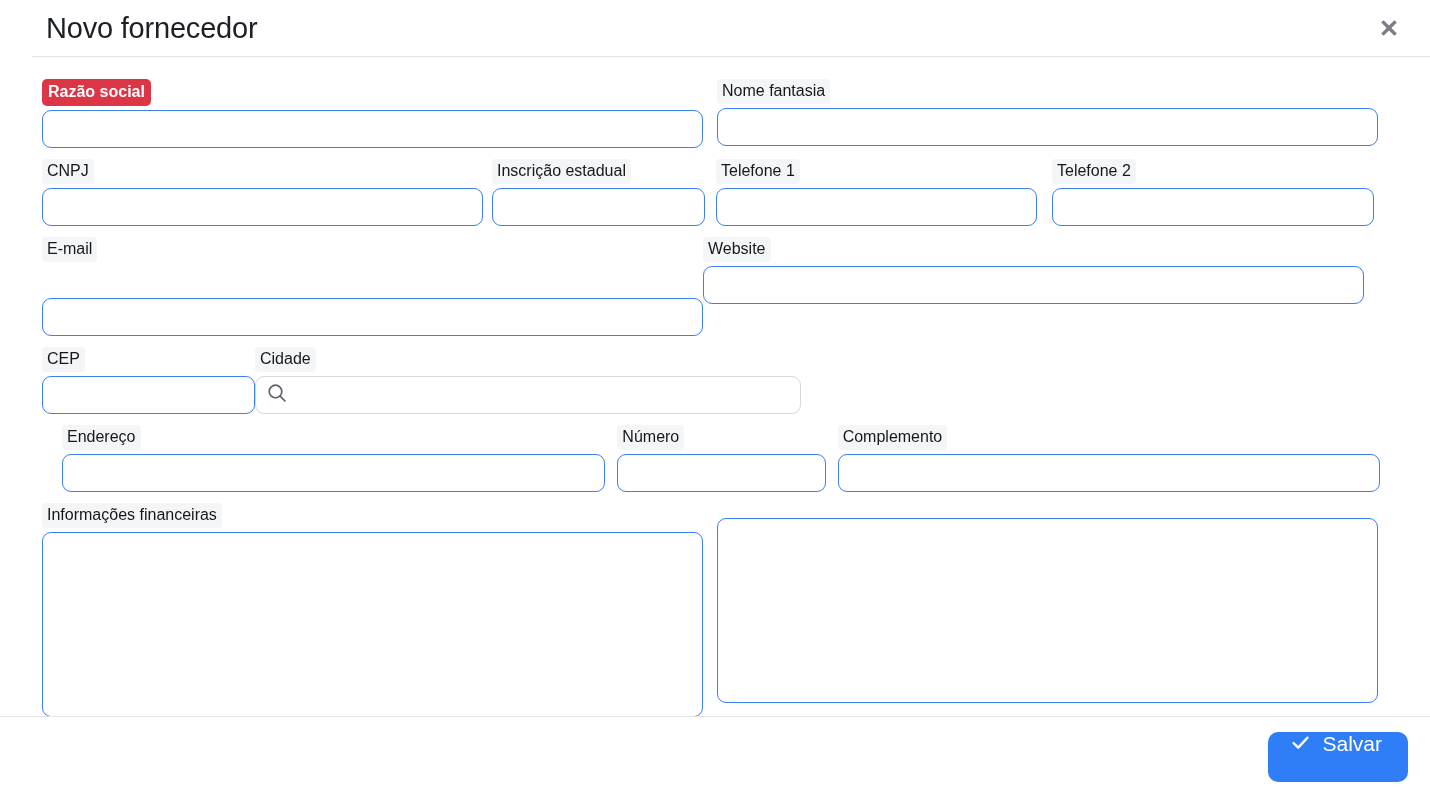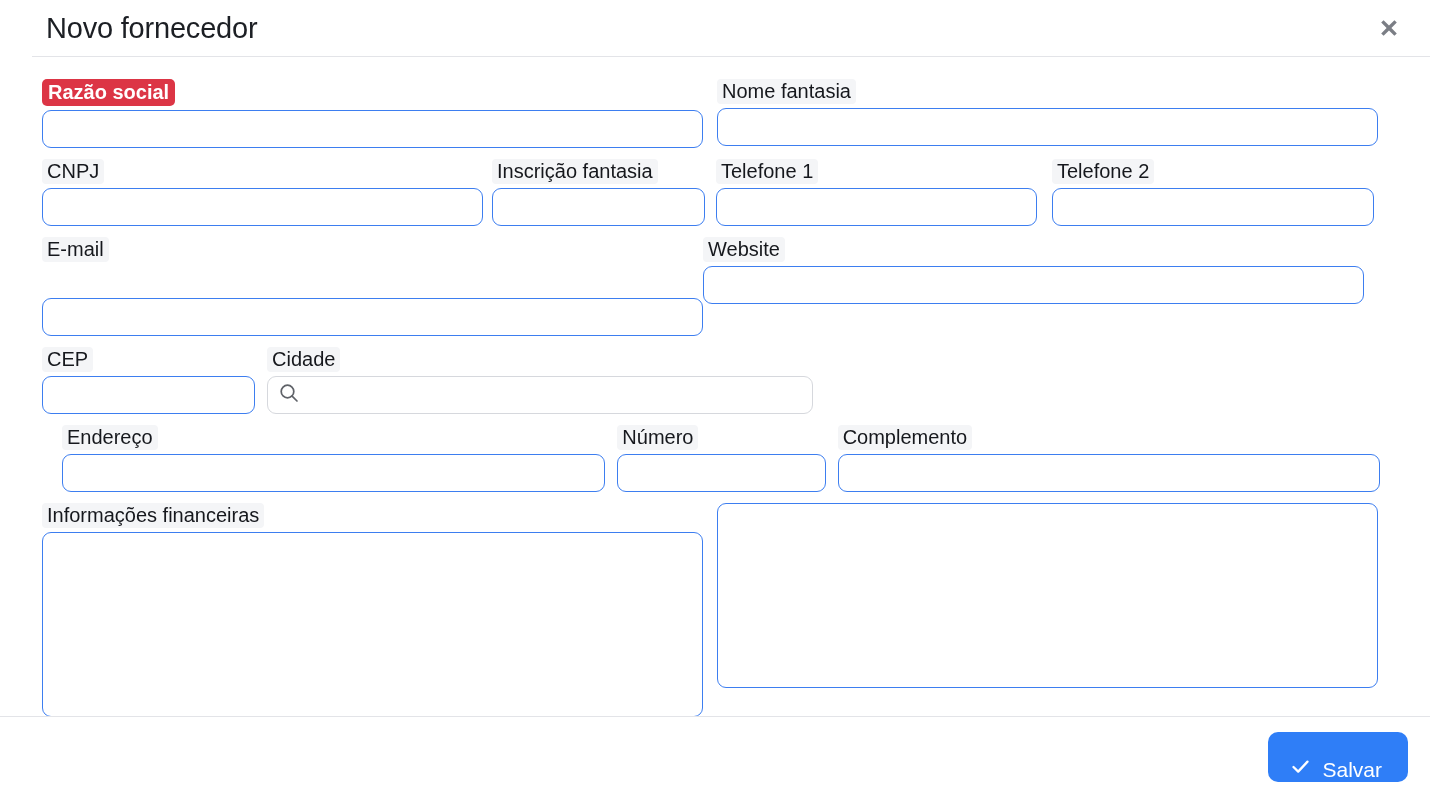--- a/index.html
+++ b/index.html
@@ -70,21 +70,21 @@
     margin-bottom: 11px;
   }
 
   .field {
     display: flex;
     flex-direction: column;
     position: relative;
   }
 
   .field-label {
-    font-size: 20px;
+    font-size: 16px;
     line-height: 22px;
     color: #16181d;
     background: #f4f5f7;
     border-radius: 4px;
     padding: 1px 5px 2px 5px;
     align-self: flex-start;
     margin-bottom: 4px;
     white-space: nowrap;
   }
   .field-label.required {
@@ -145,44 +145,44 @@
   
   .w-razao       { width: 661px; }
   .w-nome        { width: 661px; margin-left: 14px; }
   .w-cnpj        { width: 441px; }
   .w-ie          { width: 213px; margin-left: 9px; }
   .w-tel1        { width: 321px; margin-left: 11px; }
   .w-tel2        { width: 322px; margin-left: 15px; }
   .w-email       { width: 661px; gap: 32px; }
   .w-website     { width: 661px; }
   .w-cep         { width: 213px; }
-  .w-cidade      { width: 546px; margin-left: 12px; }
+  .w-cidade      { width: 546px; }
   .w-bairro      { width: 552px; margin-left: 20px; }
   .w-endereco    { width: 553px; margin-left: 20px; }
   .w-numero      { width: 212px; margin-left: 12px; }
   .w-complemento { width: 552px; margin-left: 12px; }
   .w-fin         { width: 661px; }
   .w-adic        { width: 661px; margin-left: 14px; }
 
-  .row-textarea { margin-bottom: 0; }
+  .row-textarea { margin-bottom: 0; align-items: center; }
 
   
   .modal-footer {
     height: 80px;
     min-height: 80px;
     border-top: 1px solid #e3e4e8;
     display: flex;
     align-items: center;
     justify-content: flex-end;
     padding: 0 12px 0 0;
     background: #ffffff;
   }
   .save-btn {
     display: inline-flex;
-    align-items: flex-end;
+    align-items: flex-start;
     gap: 11px;
     background: #2f7ef7;
     color: #ffffff;
     border: none;
     border-radius: 10px;
     height: 50px;
     padding: 0 26px 0 22px;
     font-size: 21px;
     font-family: inherit;
     cursor: pointer;
@@ -218,21 +218,21 @@
         <input class="field-input" type="text" placeholder="" style="">
       </div>
     </div>
 
     <div class="row">
       <div class="field w-cnpj">
         <span class="field-label">CNPJ</span>
         <input class="field-input" type="text" placeholder="" style="">
       </div>
       <div class="field w-ie">
-        <span class="field-label">Inscrição fantasia</span>
+        <span class="field-label">Inscrição estadual</span>
         <input class="field-input" type="text" placeholder="" style="">
       </div>
       <div class="field w-tel1">
         <span class="field-label">Telefone 1</span>
         <input class="field-input" type="text" placeholder="" style="">
       </div>
       <div class="field w-tel2">
         <span class="field-label">Telefone 2</span>
         <input class="field-input" type="text" placeholder="" style="">
       </div>

